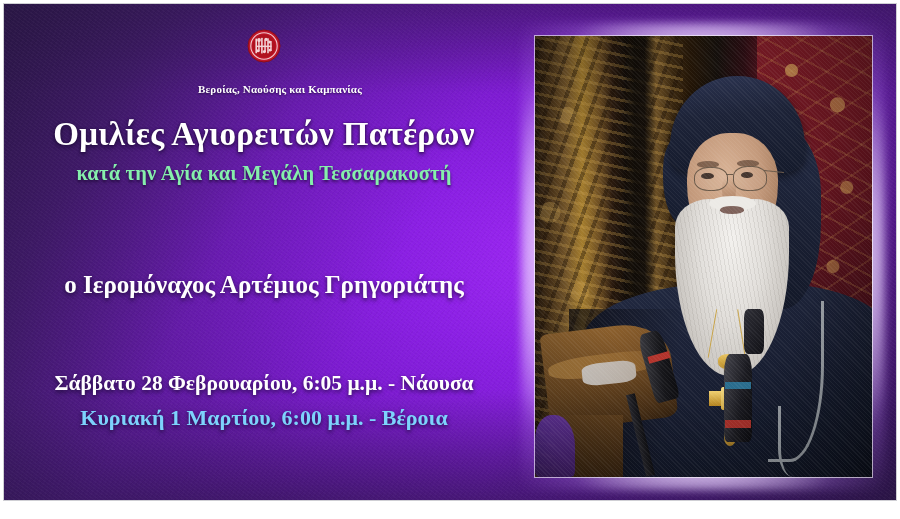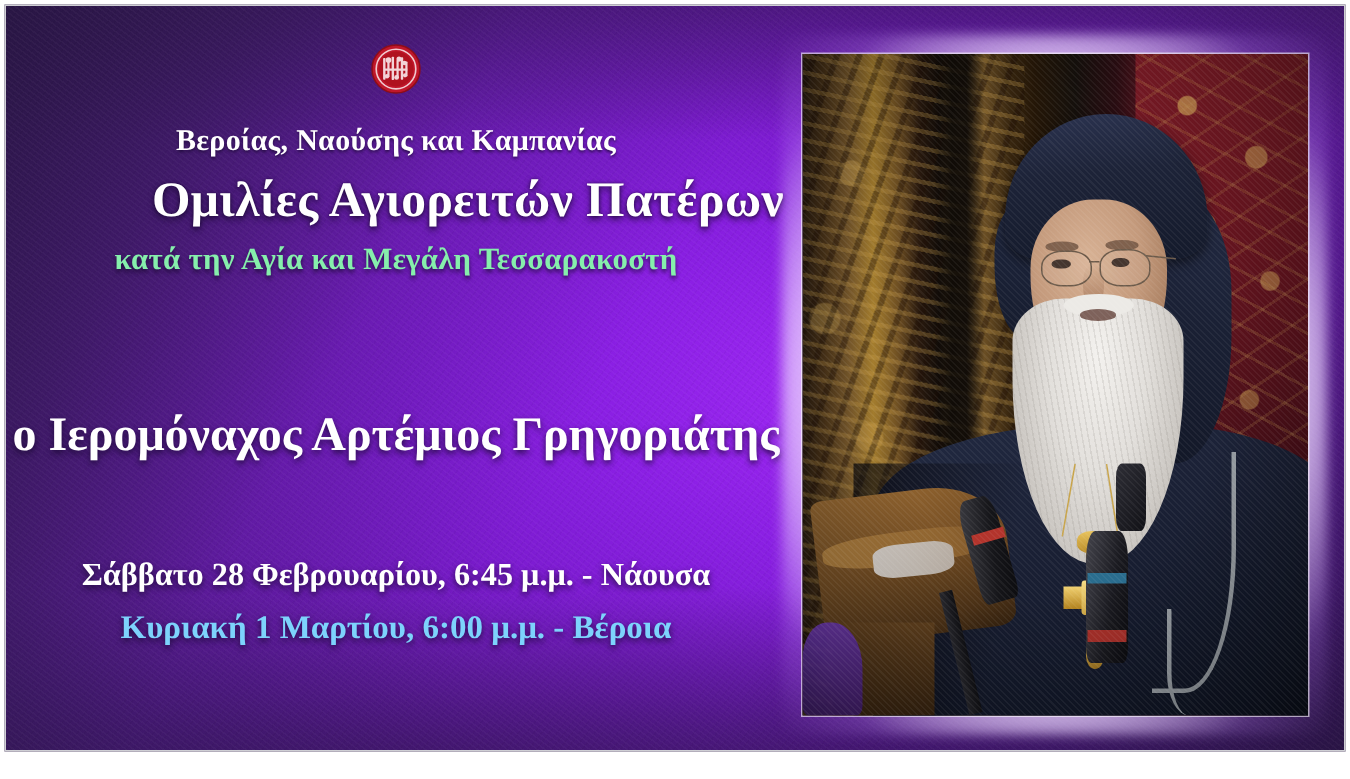--- a/index.html
+++ b/index.html
@@ -55,47 +55,46 @@
   .emblem svg{display:block;}
 
   .org-line{
     position:absolute;left:0;width:520px;
     font-weight:bold;color:#ffffff;
     letter-spacing:.2px;
     text-shadow:0 1px 2px rgba(30,10,55,.75);
     white-space:nowrap;
   }
   .org1{top:52px;font-size:16.5px;}
-  .org2{top:79px;font-size:20px;}
+  .org2{top:79px;font-size:11px;padding-left:16px;}
 
   .title-main{
     position:absolute;left:0;top:112px;width:520px;
     font-size:33px;font-weight:bold;color:#ffffff;
     letter-spacing:.3px;
     text-shadow:0 2px 4px rgba(26,8,50,.85), 0 0 2px rgba(26,8,50,.6);
     white-space:nowrap;
-    margin-left:48px;
   }
   .title-sub{
     position:absolute;left:0;top:158px;width:520px;
     font-size:20.5px;font-weight:bold;color:#86efac;
     letter-spacing:.2px;
     text-shadow:0 2px 3px rgba(26,8,50,.8);
     white-space:nowrap;
   }
 
   .speaker1{
     position:absolute;left:0;top:228px;width:520px;
     font-size:25px;font-weight:bold;color:#ffffff;
     text-shadow:0 2px 4px rgba(26,8,50,.85);
     white-space:nowrap;
   }
   .speaker2{
     position:absolute;left:0;top:267px;width:520px;
-    font-size:32px;font-weight:bold;color:#ffffff;
+    font-size:25px;font-weight:bold;color:#ffffff;
     text-shadow:0 2px 4px rgba(26,8,50,.85);
     white-space:nowrap;
   }
 
   .date1{
     position:absolute;left:0;top:367px;width:520px;
     font-size:21.5px;font-weight:bold;color:#ffffff;
     text-shadow:0 2px 4px rgba(26,8,50,.85);
     white-space:nowrap;
   }
@@ -330,21 +329,21 @@
         </span>
       </div>
 
       <div class="org-line org2">Βεροίας, Ναούσης και Καμπανίας</div>
 
       <div class="title-main">Ομιλίες Αγιορειτών Πατέρων</div>
       <div class="title-sub">κατά την Αγία και Μεγάλη Τεσσαρακοστή</div>
 
       <div class="speaker2">ο Ιερομόναχος Αρτέμιος Γρηγοριάτης</div>
 
-      <div class="date1">Σάββατο 28 Φεβρουαρίου, 6:45 μ.μ. - Νάουσα</div>
+      <div class="date1">Σάββατο 28 Φεβρουαρίου, 6:05 μ.μ. - Νάουσα</div>
       <div class="date2">Κυριακή 1 Μαρτίου, 6:00 μ.μ. - Βέροια</div>
     </div>
 
     <div class="photo-glow"></div>
     <div class="photo">
       <div class="photo-inner">
         <div class="scene-bg"></div>
         <div class="wood-carve"></div>
         <div class="wood-col"></div>
         <div class="curtain"></div>

